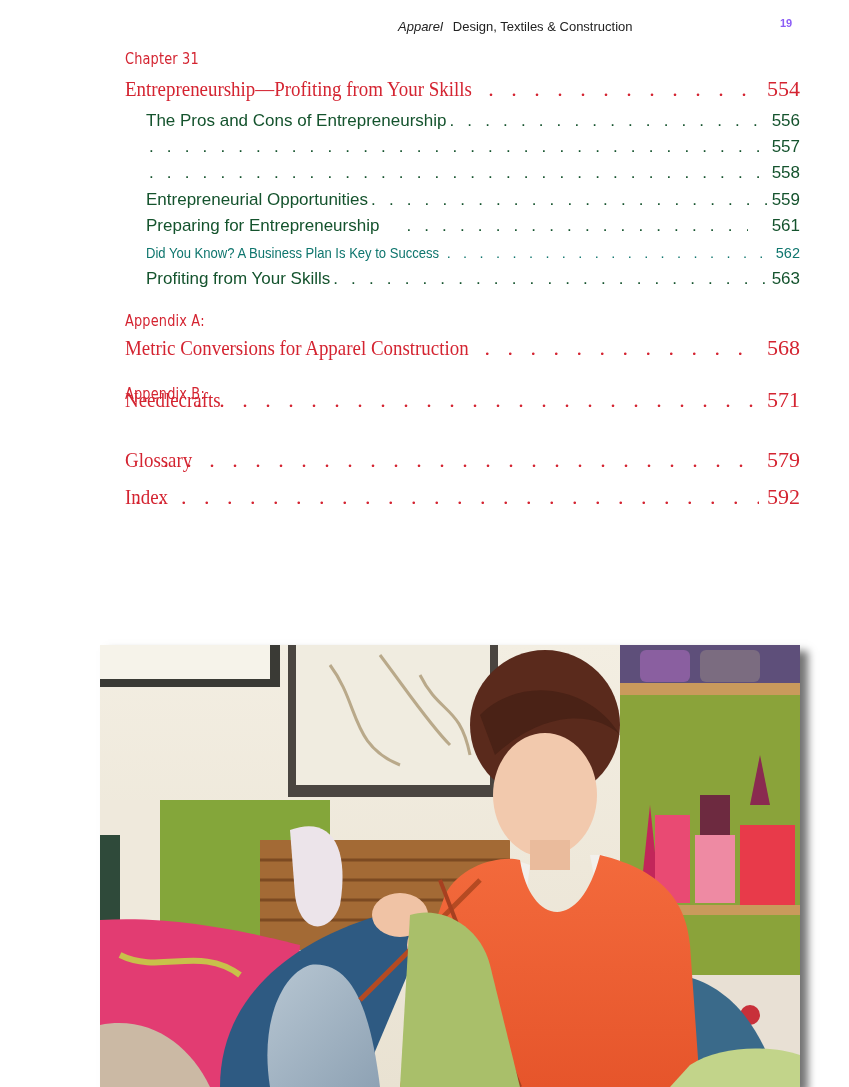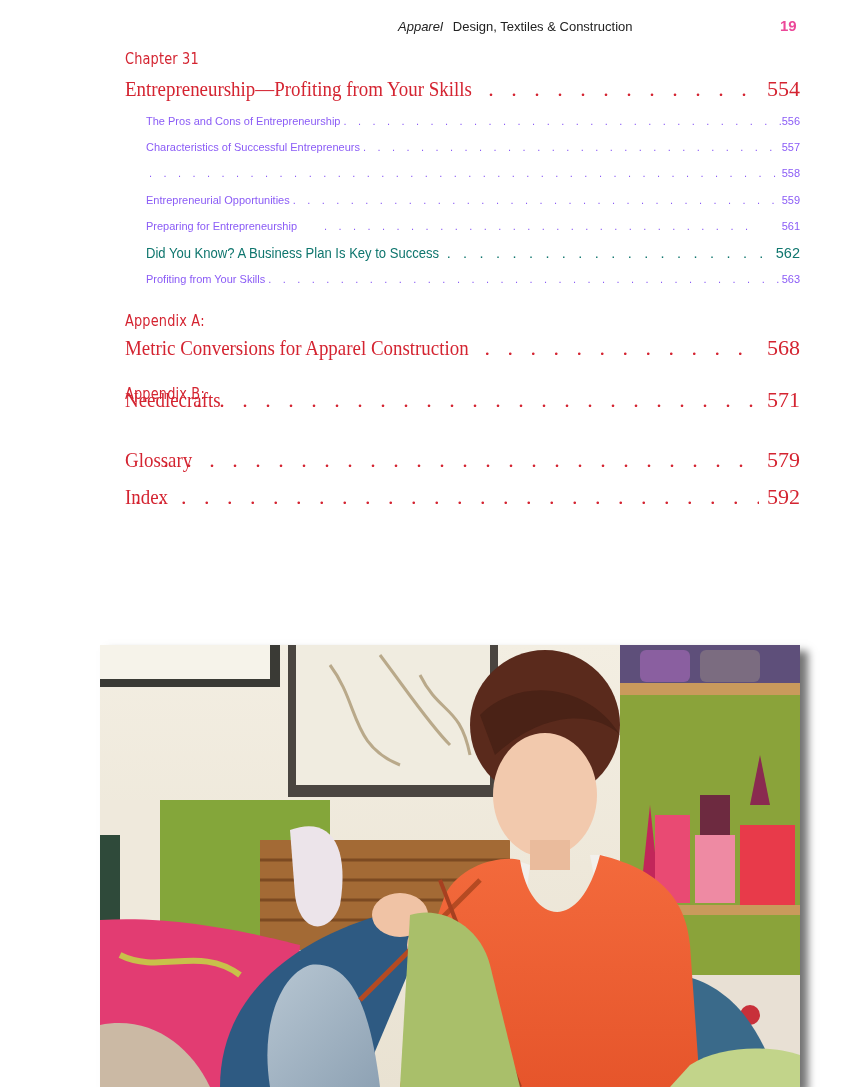--- a/index.html
+++ b/index.html
@@ -6,40 +6,40 @@
   body {
     width: 849px; height: 1087px; background: #ffffff; position: relative; overflow: hidden;
     font-family: "Liberation Sans", sans-serif;
   }
   .running-head {
     position: absolute; top: 17px; left: 0; width: 695px; height: 20px;
     font-size: 13px; color: #222;
   }
   .running-head .book { position: absolute; left: 398px; top: 2px; }
   .running-head .book i { font-style: italic; margin-right: 10px; }
-  .running-head .pageno { position: absolute; left: 780px; top: 0px; font-weight: bold; font-size: 15px; color: #ec4899; }
+  .running-head .pageno { position: absolute; left: 780px; top: 0px; font-weight: bold; font-size: 11px; color: #8b5cf6; }
 
   .toc { position: absolute; left: 125px; width: 675px; }
   .red { color: #d42431; }
   .label {
     font-family: "DejaVu Sans", sans-serif; font-size: 15px; letter-spacing: 0.2px;
     transform: scaleX(0.86); transform-origin: left center; white-space: nowrap;
   }
   .big {
     position: absolute; left: 0; width: 675px; height: 32px;
     font-family: Liberation Serif, serif; font-size: 22px; line-height: 32px;
     display: flex; align-items: baseline; white-space: nowrap; overflow: hidden;
   }
   .big .t { flex: 0 0 auto; transform: scaleX(0.86); transform-origin: left center; }
   .big .dots { flex: 1 1 auto; overflow: hidden; letter-spacing: 6px; text-align: right; margin-left: -40px; }
   .big .p { flex: 0 0 auto; padding-left: 8px; }
 
   .sub {
     position: absolute; left: 21px; width: 654px; height: 22px;
-    font-family: "Liberation Sans", sans-serif; font-size: 11px; line-height: 22px; color: #8b5cf6;
+    font-family: "Liberation Sans", sans-serif; font-size: 17px; line-height: 22px; color: #14532d;
     display: flex; align-items: baseline; white-space: nowrap; overflow: hidden;
   }
   .sub .t { flex: 0 0 auto; }
   .sub .dots { flex: 1 1 auto; overflow: hidden; letter-spacing: 4.2px; text-align: right; padding: 0 3px; }
   .sub .p { flex: 0 0 auto; }
   .sub.note { font-size: 14.5px; color: #0f766e; }
   .sub.note .t { transform: scaleX(0.9); transform-origin: left center; margin-right: -28px; }
 
   .photo {
     position: absolute; left: 100px; top: 645px; width: 700px; height: 442px;
@@ -65,21 +65,20 @@
     <span class="dots">. . . . . . . . . . . . . . . . . . . . . . . . . . . . . . . . . . . . . . . . . . . . . . . . . . . . . . . . . . . . . . . . . . . .</span>
     <span class="p">554</span>
   </div>
 
   <div class="sub" style="top:110px;">
     <span class="t">The Pros and Cons of Entrepreneurship</span>
     <span class="dots">. . . . . . . . . . . . . . . . . . . . . . . . . . . . . . . . . . . . . . . . . . . . . . . . . . . . . . . . . . . . . . . . . . . .</span>
     <span class="p">556</span>
   </div>
   <div class="sub" style="top:136px;">
-    <span class="t">Characteristics of Successful Entrepreneurs</span>
     <span class="dots">. . . . . . . . . . . . . . . . . . . . . . . . . . . . . . . . . . . . . . . . . . . . . . . . . . . . . . . . . . . . . . . . . . . .</span>
     <span class="p">557</span>
   </div>
   <div class="sub" style="top:162px;">
     <span class="dots">. . . . . . . . . . . . . . . . . . . . . . . . . . . . . . . . . . . . . . . . . . . . . . . . . . . . . . . . . . . . . . . . . . . .</span>
     <span class="p">558</span>
   </div>
   <div class="sub" style="top:189px;">
     <span class="t">Entrepreneurial Opportunities</span>
     <span class="dots">. . . . . . . . . . . . . . . . . . . . . . . . . . . . . . . . . . . . . . . . . . . . . . . . . . . . . . . . . . . . . . . . . . . .</span>

